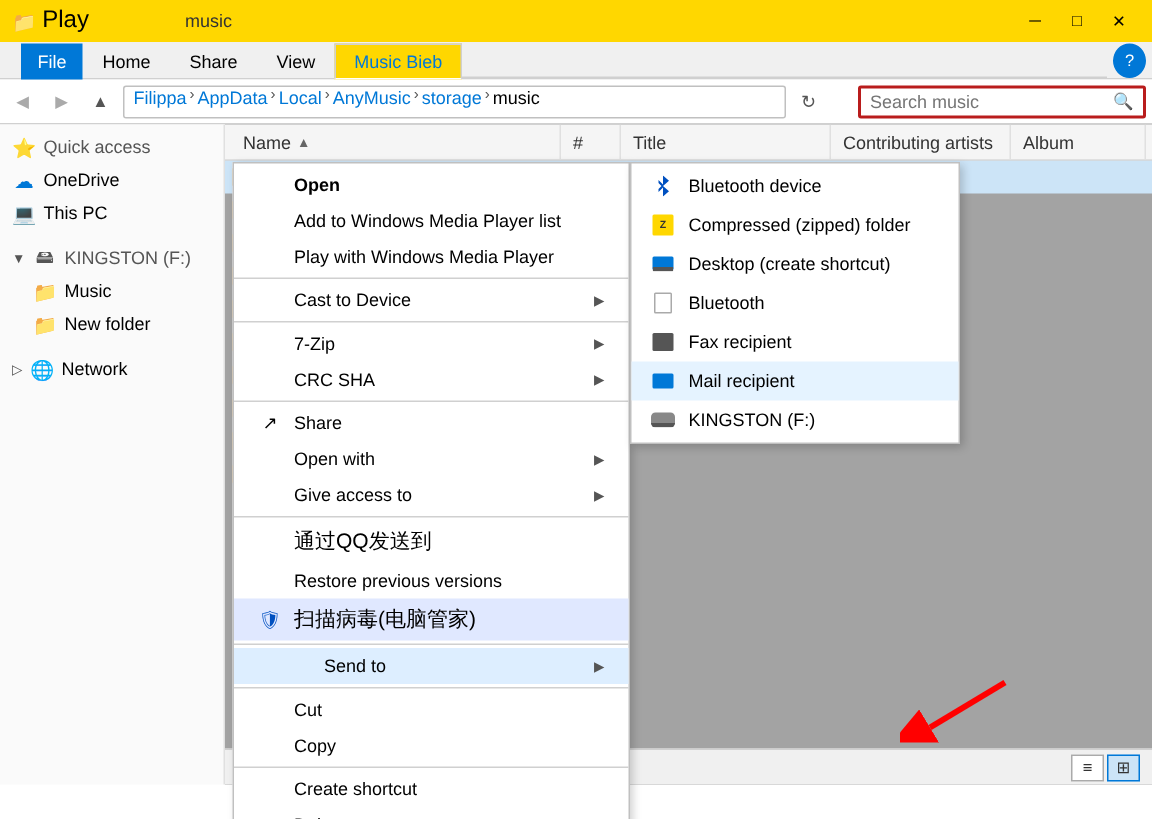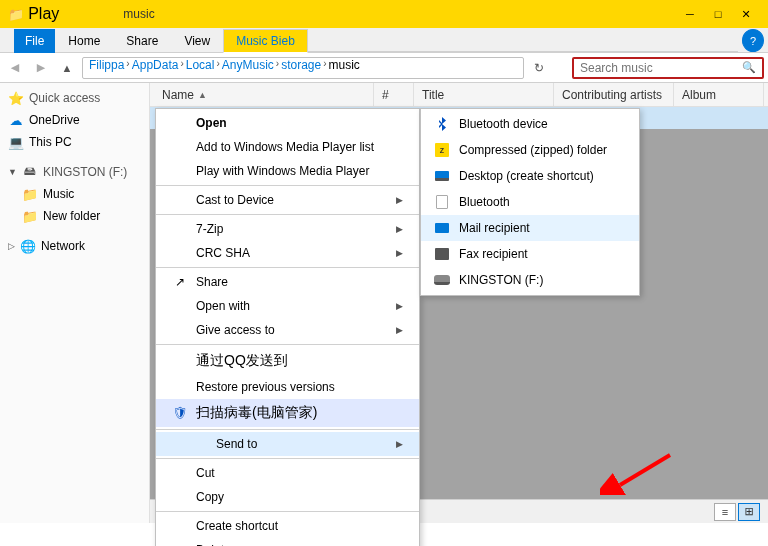--- a/index.html
+++ b/index.html
@@ -471,31 +471,31 @@
       <div class="desktop-icon"></div>
     </div>
     <span>Desktop (create shortcut)</span>
   </div>
   <div class="sub-item">
     <div class="sub-icon">
       <div class="docs-icon"></div>
     </div>
     <span>Bluetooth</span>
   </div>
+  <div class="sub-item">
+    <div class="sub-icon">
+      <div class="fax-icon"></div>
+    </div>
+    <span>Fax recipient</span>
+  </div>
   <div class="sub-item highlighted" style="background:#e5f3ff;">
     <div class="sub-icon">
       <div class="mail-icon"></div>
     </div>
     <span>Mail recipient</span>
-  </div>
-  <div class="sub-item">
-    <div class="sub-icon">
-      <div class="fax-icon"></div>
-    </div>
-    <span>Fax recipient</span>
   </div>
   <div class="sub-item">
     <div class="sub-icon">
       <div style="width:16px;height:10px;background:#888;border-radius:3px;border-bottom:3px solid #555;"></div>
     </div>
     <span>KINGSTON (F:)</span>
   </div>
 </div>
 
 <div class="red-arrow">

